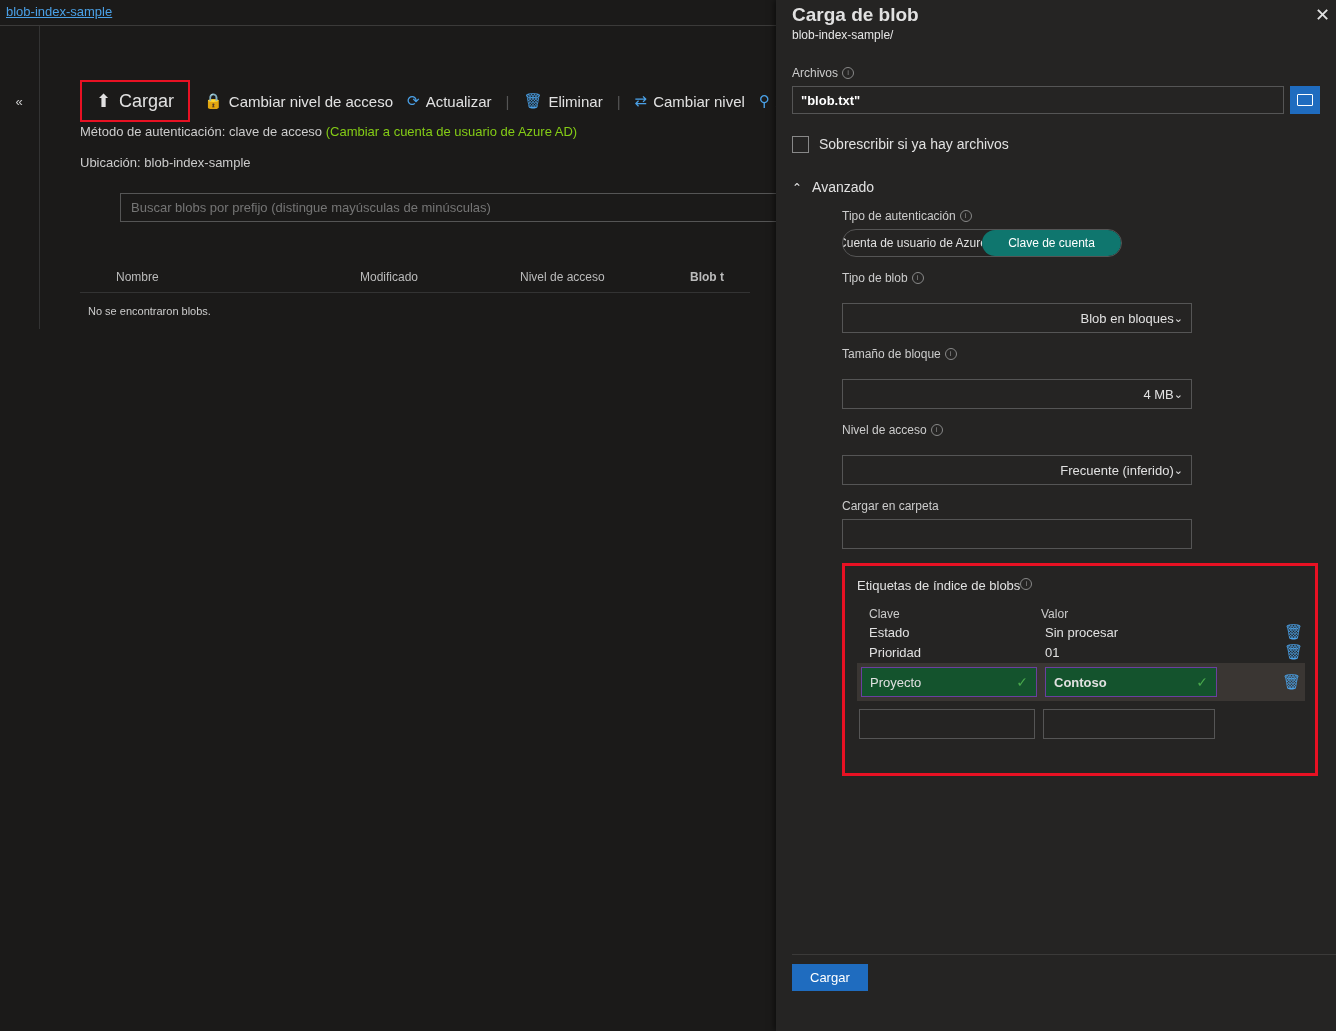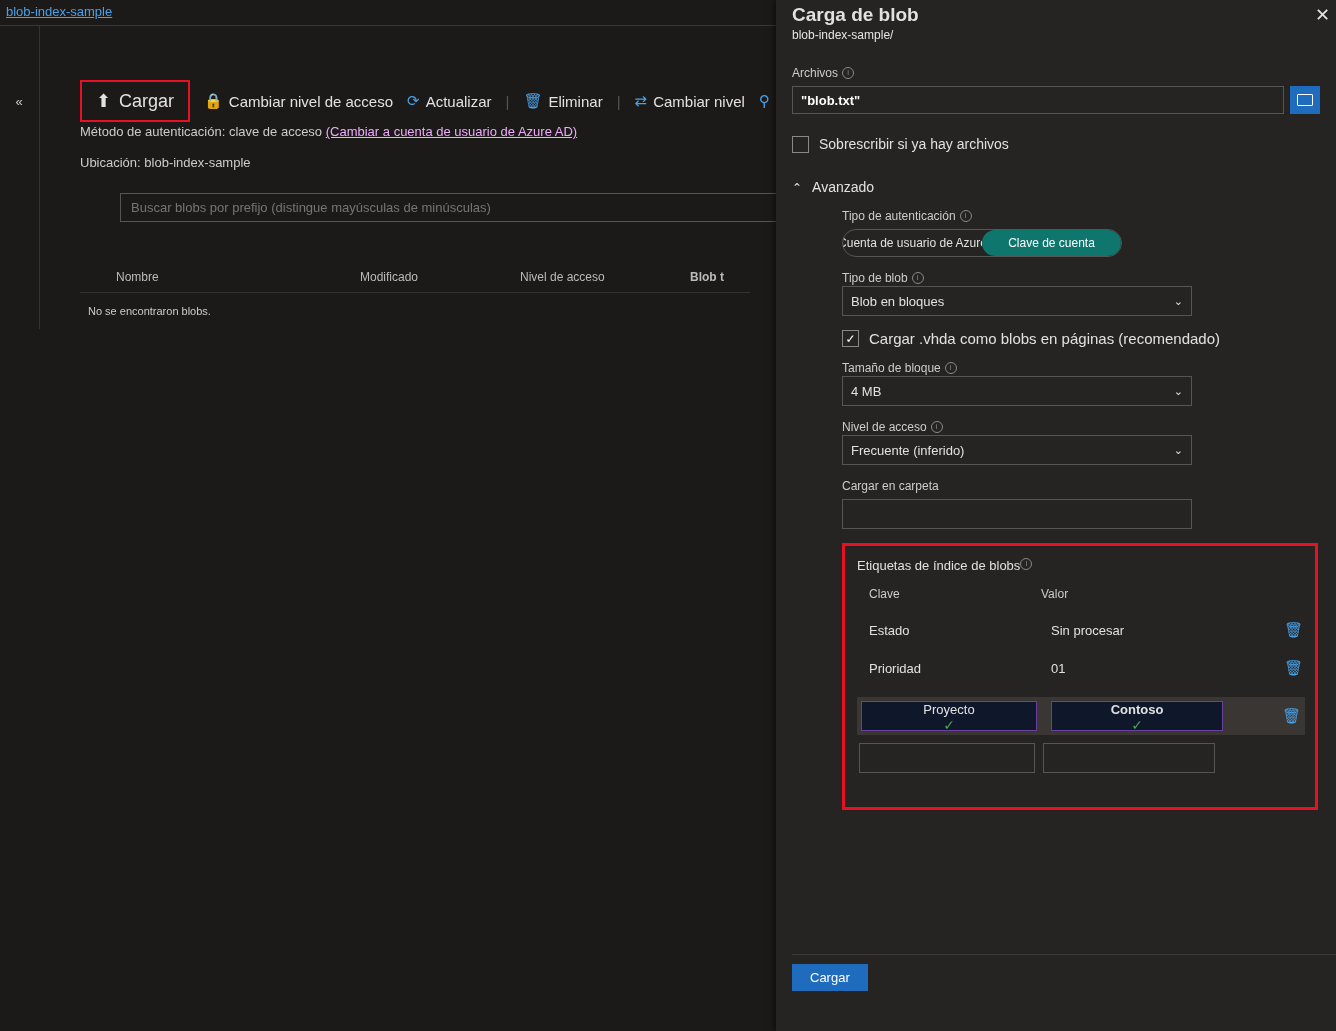--- a/index.html
+++ b/index.html
@@ -21,21 +21,21 @@
   
   
   .toolbar { display: flex; align-items: center; gap: 14px; padding-top: 60px; height: 90px; font-size: 15px; }
   .toolbar-item { display:flex; align-items:center; gap:6px; cursor:pointer; white-space: nowrap; }
   .toolbar-item .ico { color:#4aa0e6; font-size:15px; }
   .toolbar-sep { color:#555; }
   
   .cargar-hl { border: 2px solid #e81123; padding: 8px 14px; display:flex; align-items:center; gap:8px; font-size:18px; }
   
   .meta { font-size: 13px; color:#ccc; line-height: 1.6; padding: 6px 0 4px 0; }
-  .meta a { color:#f0abfc; text-decoration: underline; cursor:pointer; }
+  .meta a { color:#84cc16; cursor:pointer; }
   
   .search-box { width: 670px; border:1px solid #555; background:transparent; color:#ccc; padding:6px 10px; font-size:13px; margin-top:10px;margin-left:40px; }
   
   .filter-pill { display:inline-flex; align-items:center; gap:6px; border:1px solid #666; border-radius:14px; padding:4px 12px; font-size:13px; margin-top:18px; cursor:pointer;}
   .filter-pill .ico { font-size:12px; }
   
   
   .tbl { margin-top: 44px; width: 670px; }
   .tbl-head { display:flex; font-size:12px; color:#bbb; padding: 4px 0 8px 0; }
   .tbl-head .col-name { width: 280px; padding-left:36px;}
@@ -65,38 +65,38 @@
   
   .adv-hdr { display:flex; align-items:center; gap:10px; margin-top:26px; cursor:pointer; font-size:14px; }
   .adv-chev { transform:rotate(180deg); font-size:12px; }
   
   .adv-body { padding-left: 50px; padding-right: 2px; }
   
   .toggle-pill { display:flex; border:1px solid #555; border-radius:14px; width:280px; height:28px; margin-top:6px; overflow:hidden; font-size:12px; }
   .toggle-opt { flex:1; display:flex; align-items:center; justify-content:center; padding:0 6px; white-space:nowrap; overflow:hidden; cursor:pointer;}
   .toggle-opt.active { background:#0f766e; color:#fff; border-radius:14px; }
 
-  .sel { width:350px; height:30px; border:1px solid #555; background:transparent; display:flex; align-items:center; justify-content:space-between; padding:0 8px; margin-top:1px; font-size:13px; cursor:pointer; }
+  .sel { width:350px; height:30px; border:1px solid #555; background:transparent; display:flex; align-items:center; justify-content:flex-end; padding:0 8px; margin-top:18px; font-size:13px; cursor:pointer; }
   .sel .caret { font-size:11px; }
   .txt-in { width:350px; height:30px; border:1px solid #555; background:transparent; color:#fff; padding:0 8px; margin-top:6px; font-size:13px;}
   
   
   .idx-box { border:3px solid #e81123; margin-top:14px; padding: 12px 10px 34px 12px; position:relative; }
   .idx-title { font-size:13px; display:flex; align-items:flex-start; gap:0;}
   .kv-head { display:flex; margin-top:14px; font-size:12px; color:#ccc;}
   .kv-head .kcol { width:180px; padding-left:12px;}
   .kv-head .vcol { padding-left:4px;}
   
-  .kv-row { display:flex; align-items:center; gap:14px; margin-top:20px; font-size:13px;}
+  .kv-row { display:flex; align-items:center; gap:8px; margin-top:2px; font-size:13px;}
   .kv-row .kcell { width:176px; padding-left:12px;}
   .kv-row .vcell { width:172px; padding-left:4px;}
   .kv-row .del { color:#4aa0e6; font-size:15px; cursor:pointer; margin-left:auto; padding-right:2px;}
   
   .kv-row.editable { background:#3a3633; padding:4px 2px 4px 2px; }
-  .kv-row.editable .inbox { border:1px solid #6b3fa0; background:#0f172a; height:30px; display:flex; align-items:center; padding:0 8px; justify-content:space-between;flex-direction:column;}
+  .kv-row.editable .inbox { border:1px solid #6b3fa0; background:#14532d; height:30px; display:flex; align-items:center; padding:0 8px; justify-content:space-between;}
   .kv-row.editable .kcell .inbox, .kv-row.editable .vcell .inbox { width:100%; }
   .kv-row.editable .kcell, .kv-row.editable .vcell { padding:0;}
   .kv-row.editable .kcell { width:176px; margin-left:2px;}
   .kv-row.editable .vcell { width:172px;}
   .ok { color:#49a84c; font-size:14px; }
   
   .kv-row.empty .inbox { border:1px solid #555; height:30px; background:transparent;}
   .kv-row.empty { margin-top:8px; gap:8px;}
   .kv-row.empty .kcell { width:176px; margin-left:2px; padding:0;}
   .kv-row.empty .vcell { width:172px; padding:0;}
@@ -215,24 +215,20 @@
 
       <div class="field-lbl">
         <span>Tipo de blob</span>
         <span class="info-ico">i</span>
       </div>
       <div class="sel">
         <span>Blob en bloques</span>
           <span class="caret">⌄</span>
       </div>
 
-      <div class="check-row" style="margin-top:14px;">
-        <div class="chk checked"></div>
-        <span style="font-size:15px;">Cargar .vhda como blobs en páginas (recomendado)</span>
-      </div>
 
       <div class="field-lbl">
         <span>Tamaño de bloque</span>
         <span class="info-ico">i</span>
       </div>
       <div class="sel">
         <span>4 MB</span>
           <span class="caret">⌄</span>
       </div>
 

